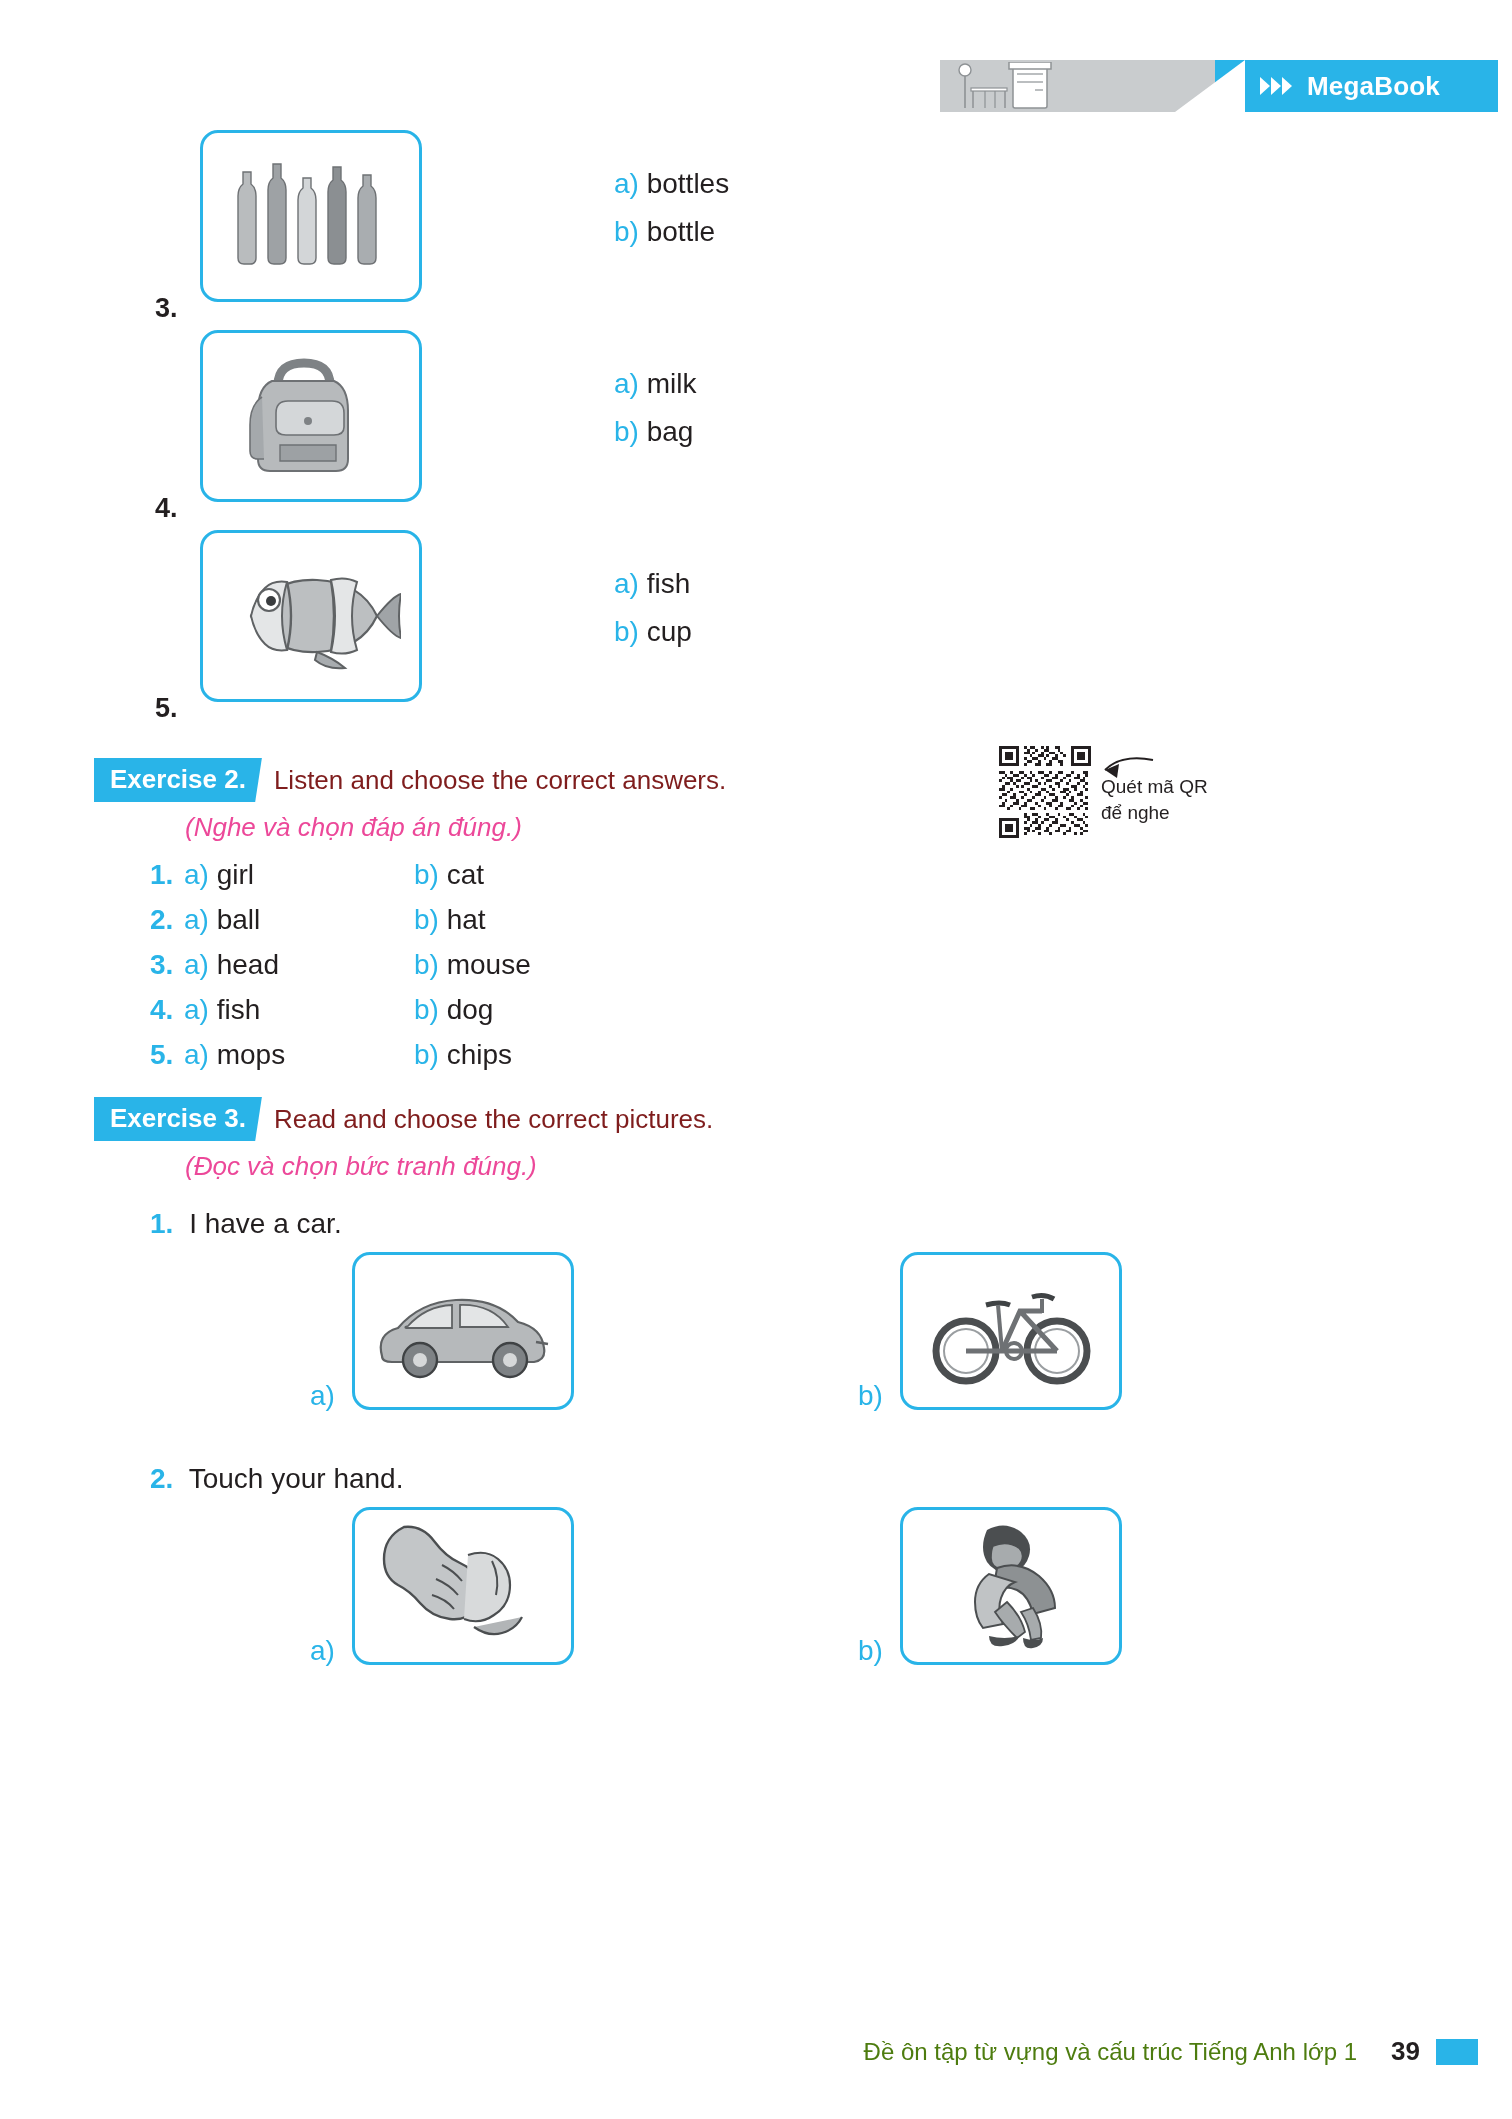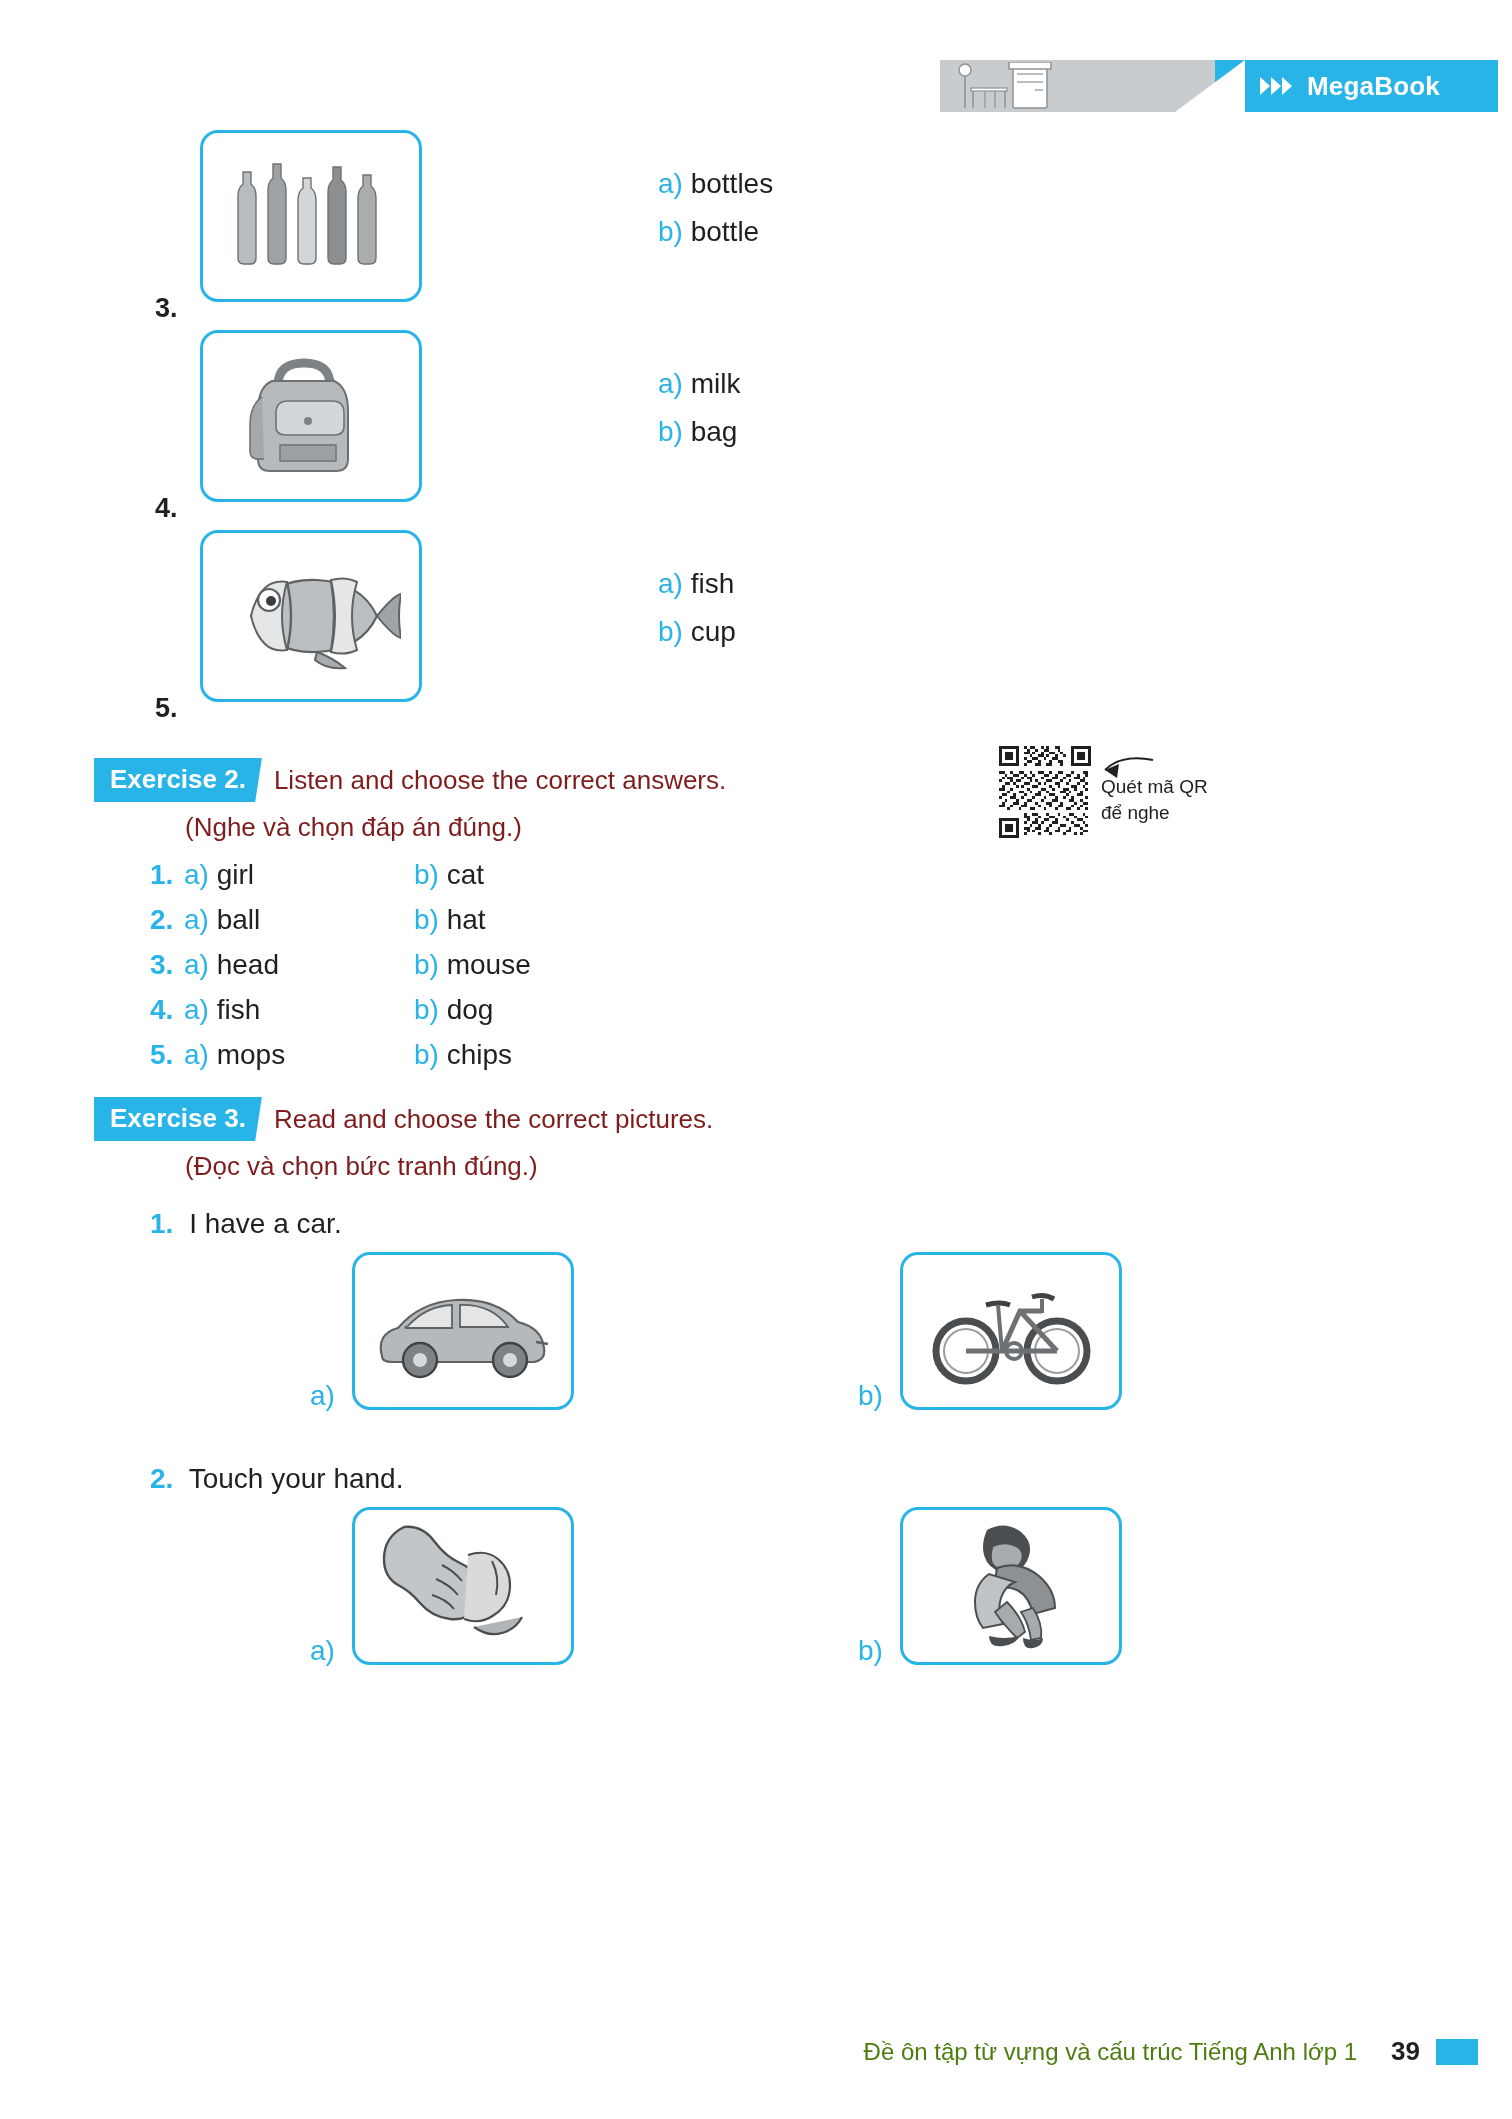--- a/index.html
+++ b/index.html
@@ -80,21 +80,21 @@
     left: 50px; top: 0;
     width: 222px; height: 172px;
     border: 3px solid #29b4e8;
     border-radius: 18px;
     background: #ffffff;
     display: flex; align-items: center; justify-content: center;
     overflow: hidden;
   }
   .opts {
     position: absolute;
-    left: 508px; top: 30px;
+    left: 464px; top: 30px;
   }
   .opt {
     font-size: 28px; line-height: 1.7; color: #231f20;
     white-space: nowrap;
   }
   .opt .lbl { color: #29b4e8; }
 
   
   .ex-head {
     display: flex; align-items: center; gap: 12px;
@@ -106,21 +106,21 @@
     font-size: 26px; font-weight: bold;
     padding: 6px 16px 7px 16px;
     position: relative;
     clip-path: polygon(0 0, 100% 0, 96% 100%, 0% 100%);
   }
   .ex-title {
     font-size: 26px; font-weight: normal; color: #7f1d1d;
   }
   .ex-sub {
     margin: 10px 0 0 185px;
-    font-size: 26px; color: #7f1d1d;
+    font-size: 26px; font-style: italic; color: #ec4899;
   }
 
   
   .qr-wrap {
     position: absolute;
     left: 905px; top: -12px;
     display: flex; align-items: flex-start; gap: 10px;
   }
   .qr-code {
     width: 92px; height: 92px;

